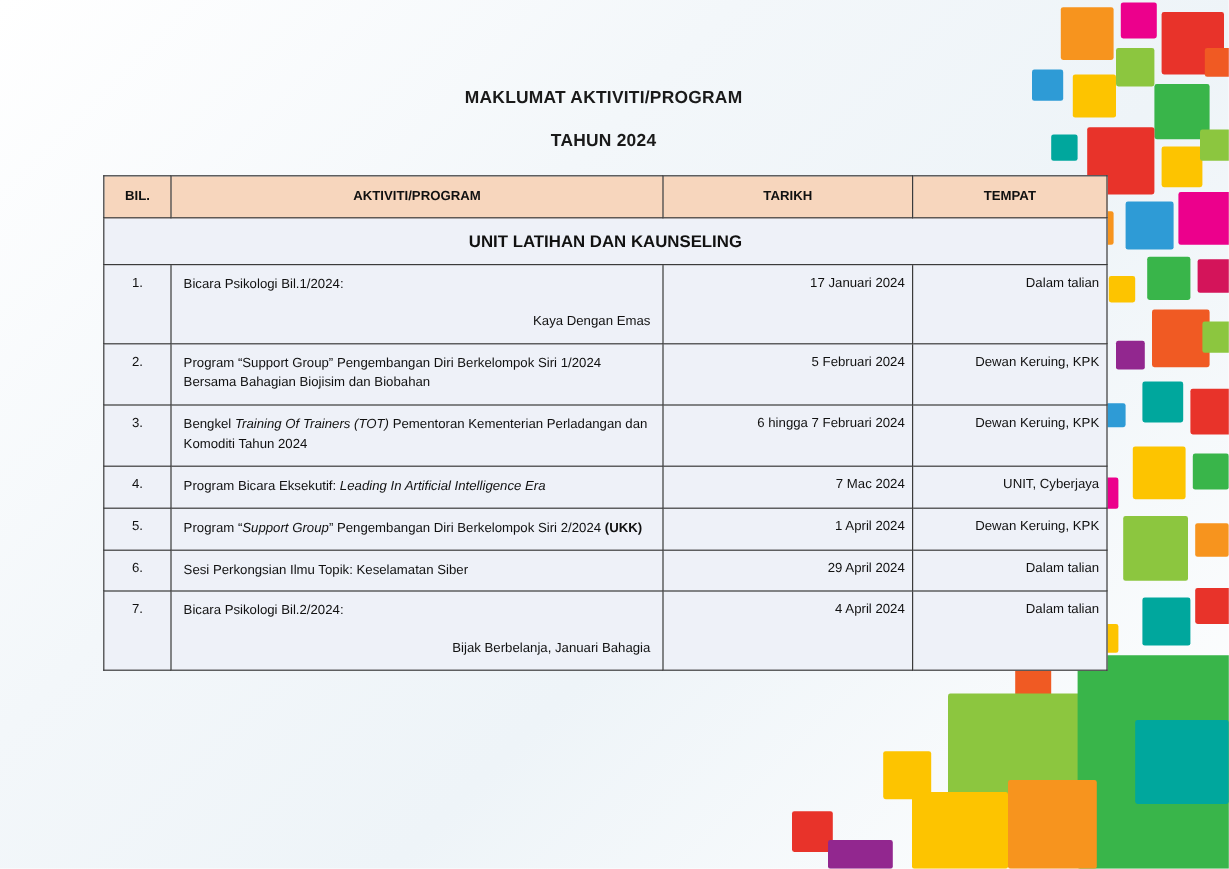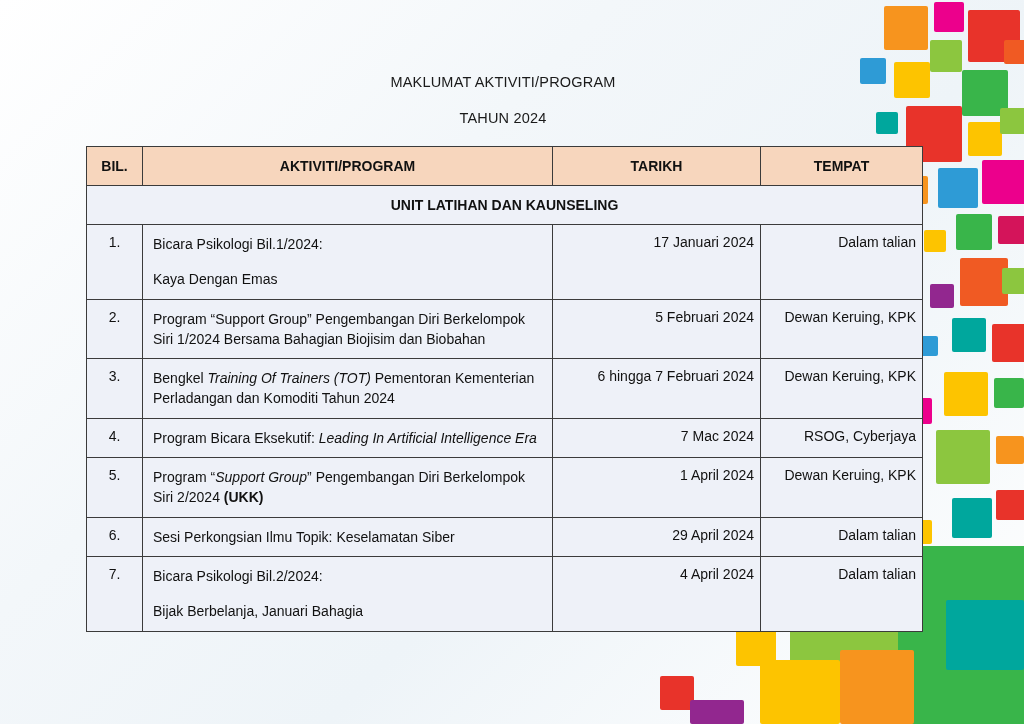--- a/index.html
+++ b/index.html
@@ -40,38 +40,38 @@
     height: 724px;
     box-sizing: border-box;
     padding: 74px 104px 0 86px;
   }
 
   .title-block {
     text-align: center;
     color: #1a1a1a;
   }
   .title-line {
-    font-weight: normal;
+    font-weight: bold;
     font-size: 14.5px;
     letter-spacing: 0.2px;
     margin-bottom: 20px;
   }
   .title-line.l2 { font-size: 14.5px; }
   .title-line.l3 { }
 
   table.sched {
     border-collapse: collapse;
     width: 836px;
     table-layout: fixed;
     background: #eef1f8;
   }
   table.sched th,
   table.sched td {
     border: 1px solid #3b3b3b;
-    font-size: 14px;
+    font-size: 11px;
     color: #111;
     vertical-align: top;
   }
   thead th {
     background: #f7d6bd;
     text-align: center;
     font-weight: bold;
     padding: 11px 4px;
     vertical-align: middle;
     font-size: 14px;
@@ -96,20 +96,21 @@
   tr.section td {
     text-align: center;
     font-weight: bold;
     padding: 11px 0;
     font-size: 14px;
     background: #eef1f8;
   }
   .sub-line {
     display: block;
     margin-top: 15px;
+    text-align: right;
   }
   .ital { font-style: italic; }
   .bold { font-weight: bold; }
 </style>
 </head>
 <body>
 
 <div class="bg-wrap">
   <div class="bg-gradient"></div>
 
@@ -212,21 +213,21 @@
         <td class="date">6 hingga 7 Februari 2024</td>
         <td class="place">Dewan Keruing, KPK</td>
       </tr>
 
       <tr>
         <td class="bil">4.</td>
         <td class="act">
           <span>Program Bicara Eksekutif: </span><span class="ital">Leading In Artificial Intelligence Era</span><span></span>
         </td>
         <td class="date">7 Mac 2024</td>
-        <td class="place">RSOG, Cyberjaya</td>
+        <td class="place">UNIT, Cyberjaya</td>
       </tr>
 
       <tr>
         <td class="bil">5.</td>
         <td class="act">
           <span>Program “</span><span class="ital">Support Group</span><span>” Pengembangan Diri Berkelompok Siri 2/2024 </span><span class="bold">(UKK)</span>
         </td>
         <td class="date">1 April 2024</td>
         <td class="place">Dewan Keruing, KPK</td>
       </tr>

